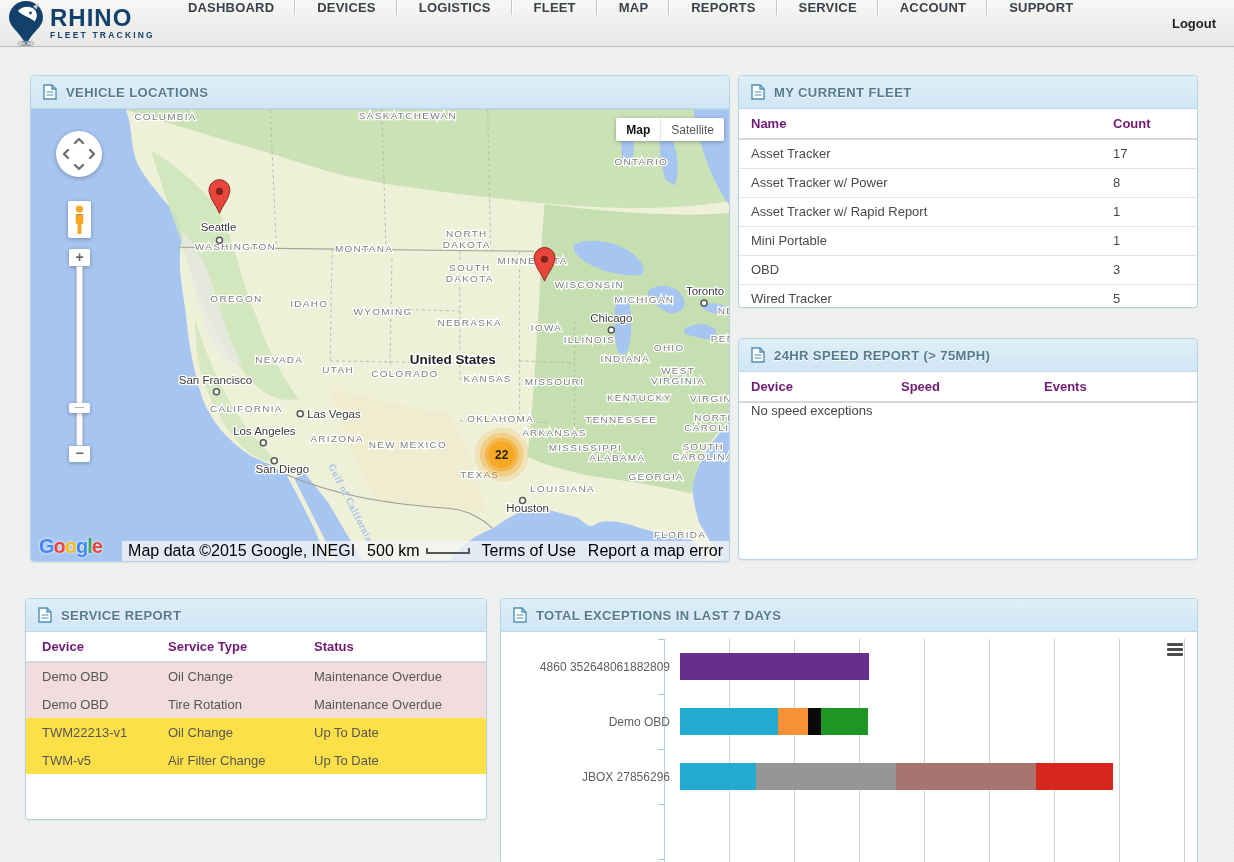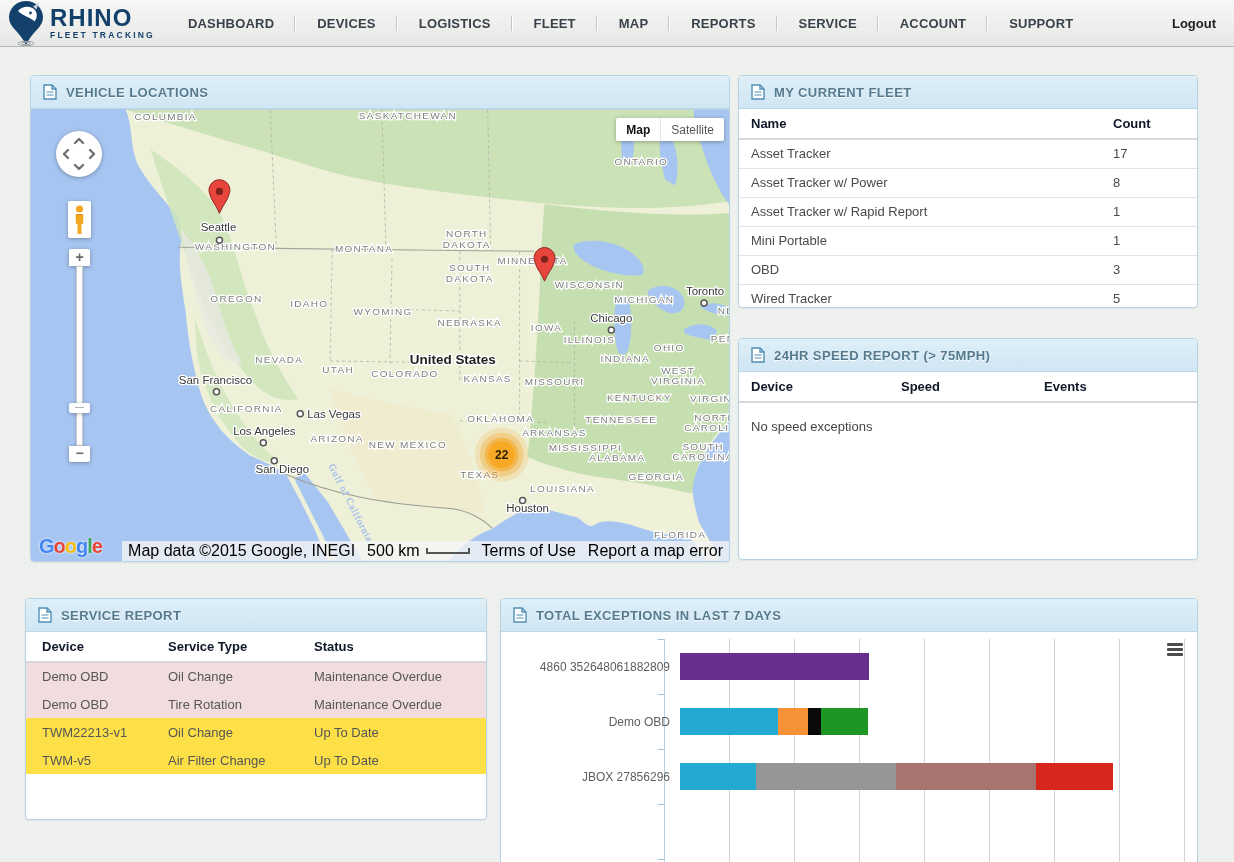--- a/index.html
+++ b/index.html
@@ -22,21 +22,21 @@
   .navbar {
     position:absolute; top:0; left:0; width:1234px; height:47px;
     background:linear-gradient(#f7f7f5,#e7e7e5);
     border-bottom:1px solid #b9b9b7;
     display:flex; align-items:center;
   }
   .brand { display:flex; align-items:center; margin-left:8px; height:47px; }
   .brand-text { margin-left:6px; line-height:1; }
   .brand-name { font-size:24px; font-weight:bold; letter-spacing:1px; color:#14416b; }
   .brand-tagline { font-size:8.5px; font-weight:bold; letter-spacing:2.2px; color:#14416b; margin-top:1px; }
-  .nav-items { display:flex; list-style:none; margin-left:12px; height:47px; align-items:center; }
+  .nav-items { display:flex; list-style:none; margin-left:12px; height:47px; align-items:flex-start; }
   .nav-items li {
     display:flex; align-items:center; padding:0 21px; cursor:pointer;
     font-size:13px; font-weight:bold; color:#39424b; letter-spacing:.2px;
     border-left:1px solid #ffffff;
   }
   .nav-items li + li { box-shadow:-1px 0 0 #c6c6c4; }
   .nav-items li:first-child { border-left:none; }
   .logout { position:absolute; right:18px; top:0; height:47px; display:flex; align-items:center;
     font-size:13px; font-weight:bold; color:#222; cursor:pointer; }
 
@@ -57,31 +57,31 @@
 
   #panel-map   { left:30px;  top:75px;  width:700px; height:487px; }
   #panel-fleet { left:738px; top:75px;  width:460px; height:233px; }
   #panel-speed { left:738px; top:338px; width:460px; height:222px; }
   #panel-service { left:25px; top:598px; width:462px; height:222px; }
   #panel-chart { left:500px; top:598px; width:698px; height:300px; }
 
   
   table.data { width:100%; border-collapse:collapse; table-layout:fixed; }
   table.data th {
-    text-align:left; font-size:13px; font-weight:bold; color:#0f172a;
+    text-align:left; font-size:13px; font-weight:bold; color:#701a75;
     height:30px; padding:0 0 0 12px; border-bottom:2px solid #d8d8d8;
   }
   table.data td { font-size:13px; color:#4a4a4a; height:29px; padding:0 0 0 12px;
     border-bottom:1px solid #e4e4e4; white-space:nowrap; overflow:hidden; }
   #panel-service table.data td { border-bottom:none; height:28px; color:#565656; }
   #panel-service table.data th { padding-left:16px; }
   #panel-service table.data td { padding-left:16px; }
   tr.row-overdue td { background:#f1dddd; }
   tr.row-ok td { background:#fde047; }
-  .empty-msg { font-size:13px; color:#454545; padding:16px 12px; }
+  .empty-msg { font-size:13px; color:#454545; padding:0 12px; }
 
   
   .map-wrap { position:relative; width:698px; height:452px; overflow:hidden; background:#a7c5f1; }
   .map-svg { position:absolute; left:0; top:0; }
   .gm-ctrl { position:absolute; background:#fff; box-shadow:0 1px 4px rgba(0,0,0,.3); }
   .pan-circle { left:25px; top:22px; width:46px; height:46px; border-radius:50%; cursor:pointer; }
   .pegman { left:37px; top:92px; width:23px; height:37px; border-radius:2px; cursor:pointer;
     display:flex; align-items:center; justify-content:center; }
   .zoom-plus { left:38px; top:140px; width:21px; height:17px; border-radius:2px 2px 0 0;
     font-size:14px; font-weight:bold; color:#666; text-align:center; line-height:16px; cursor:pointer; }

